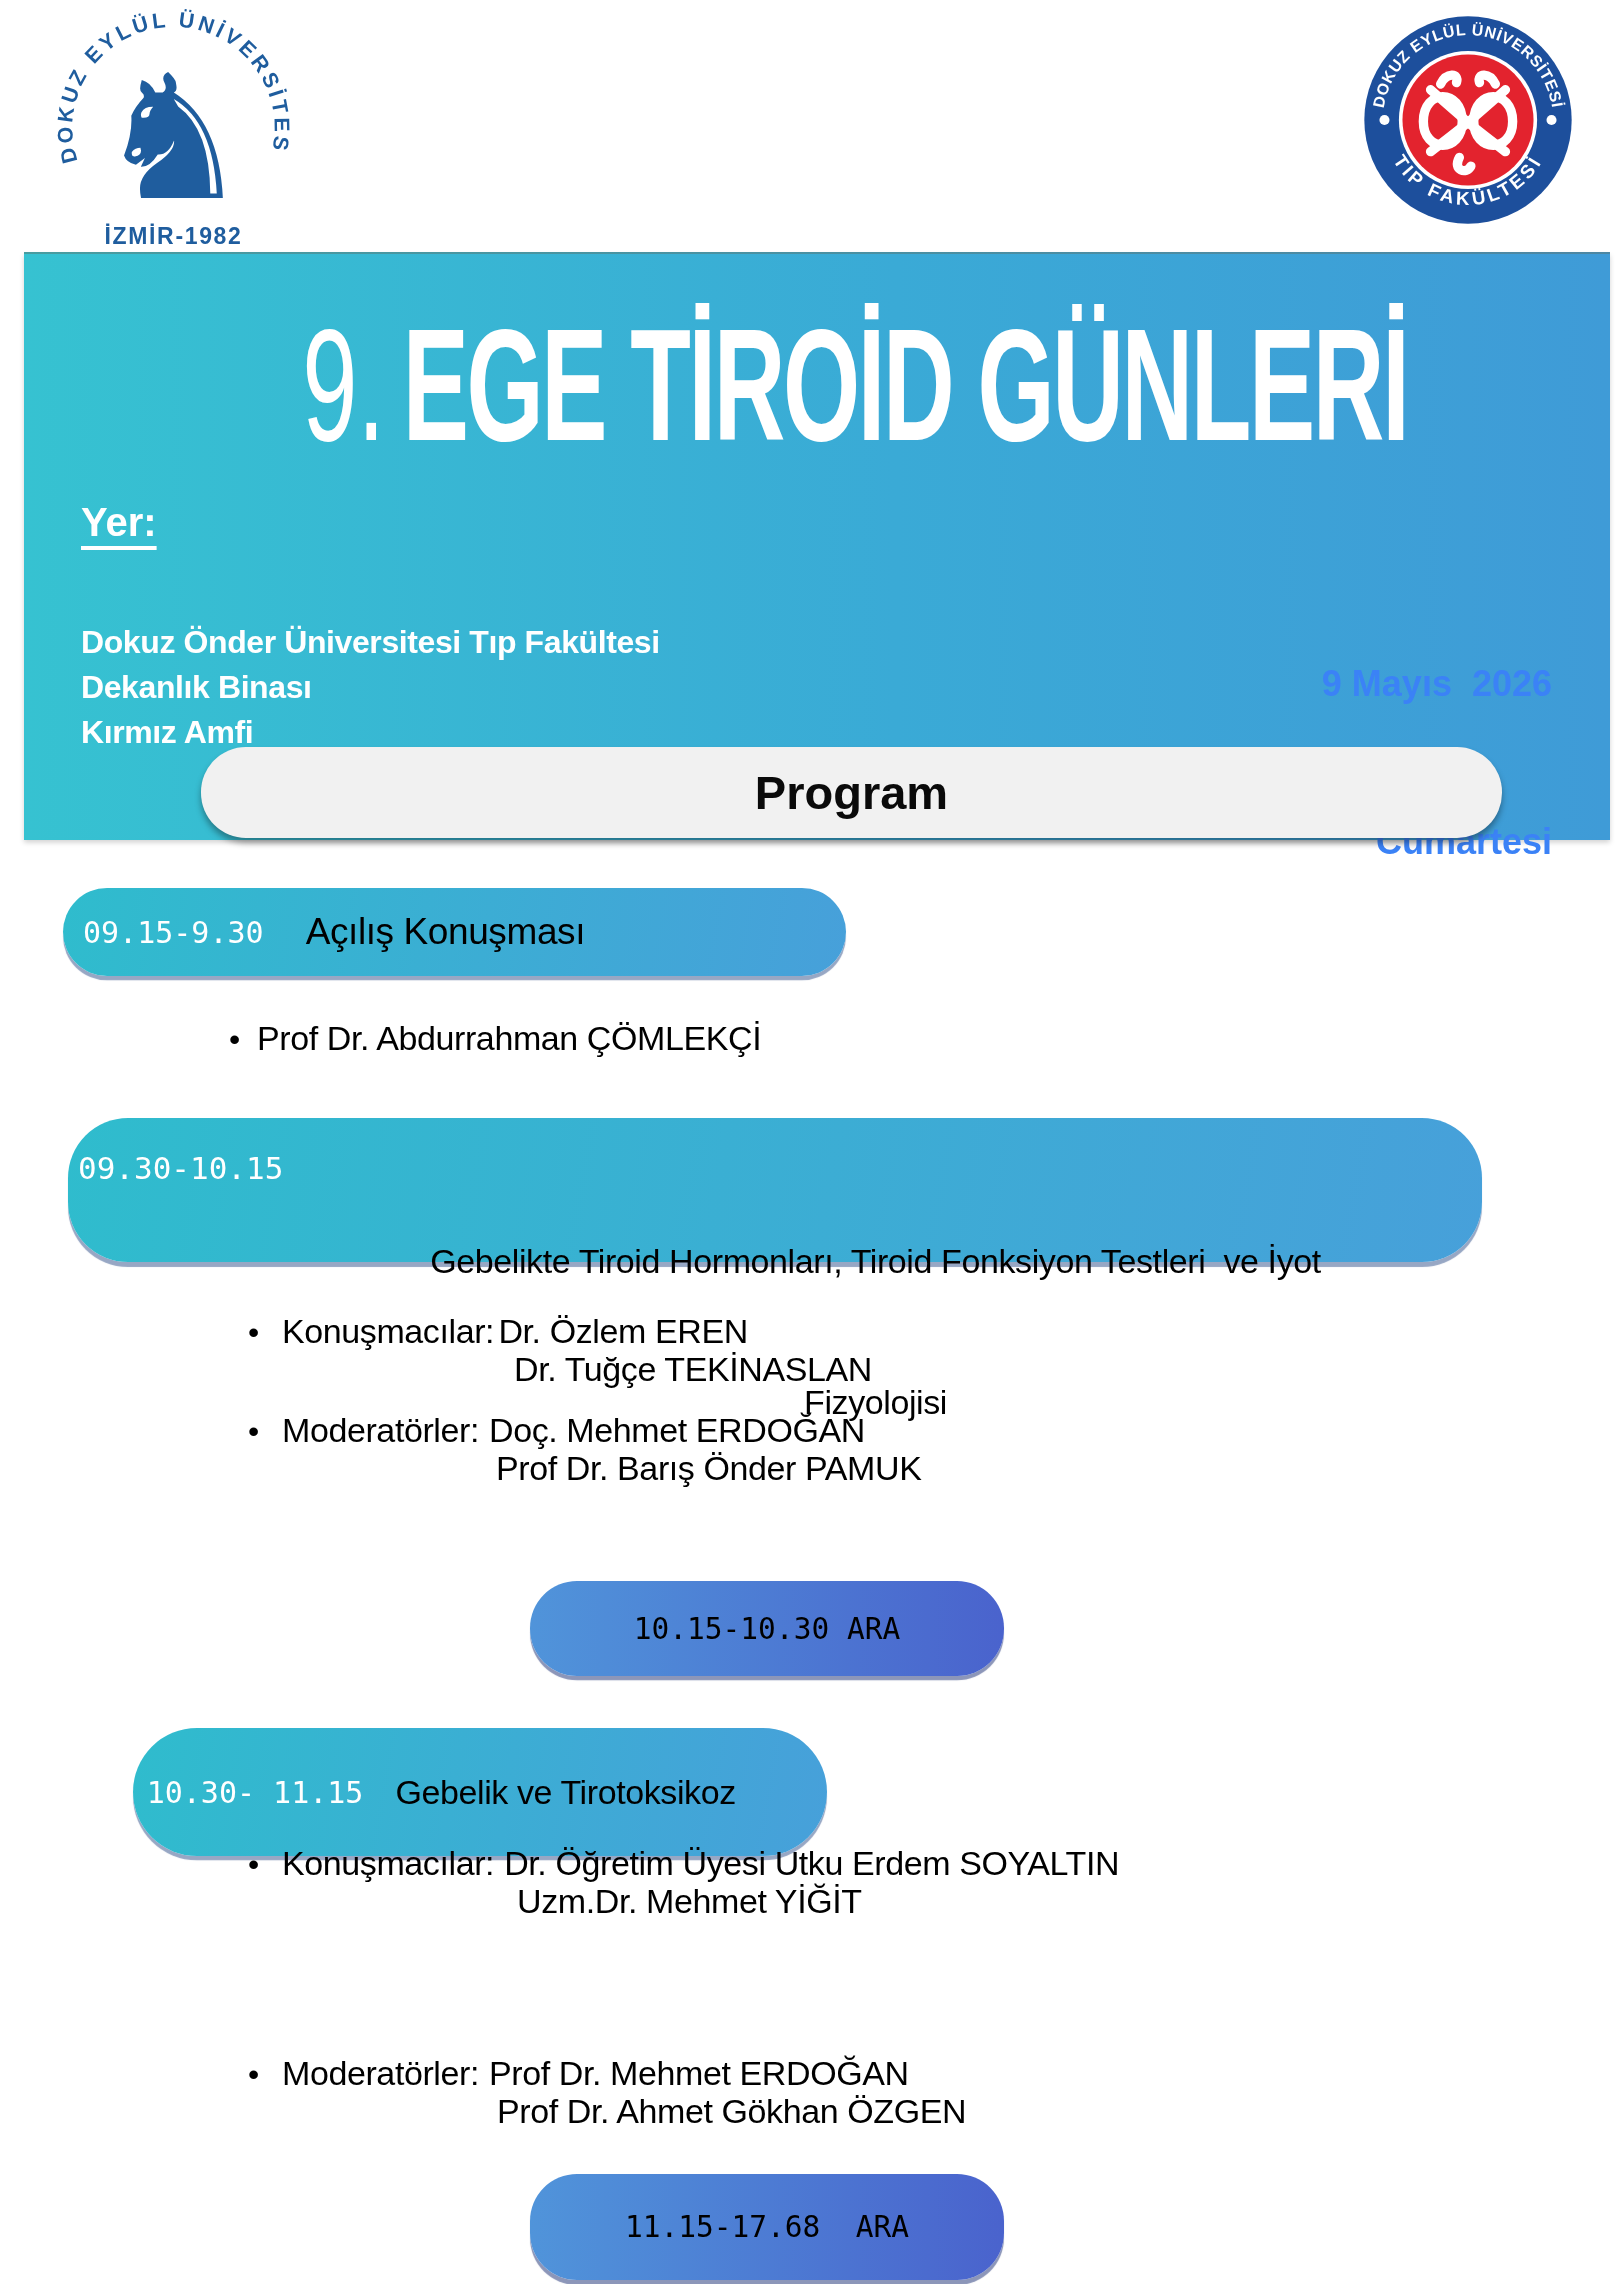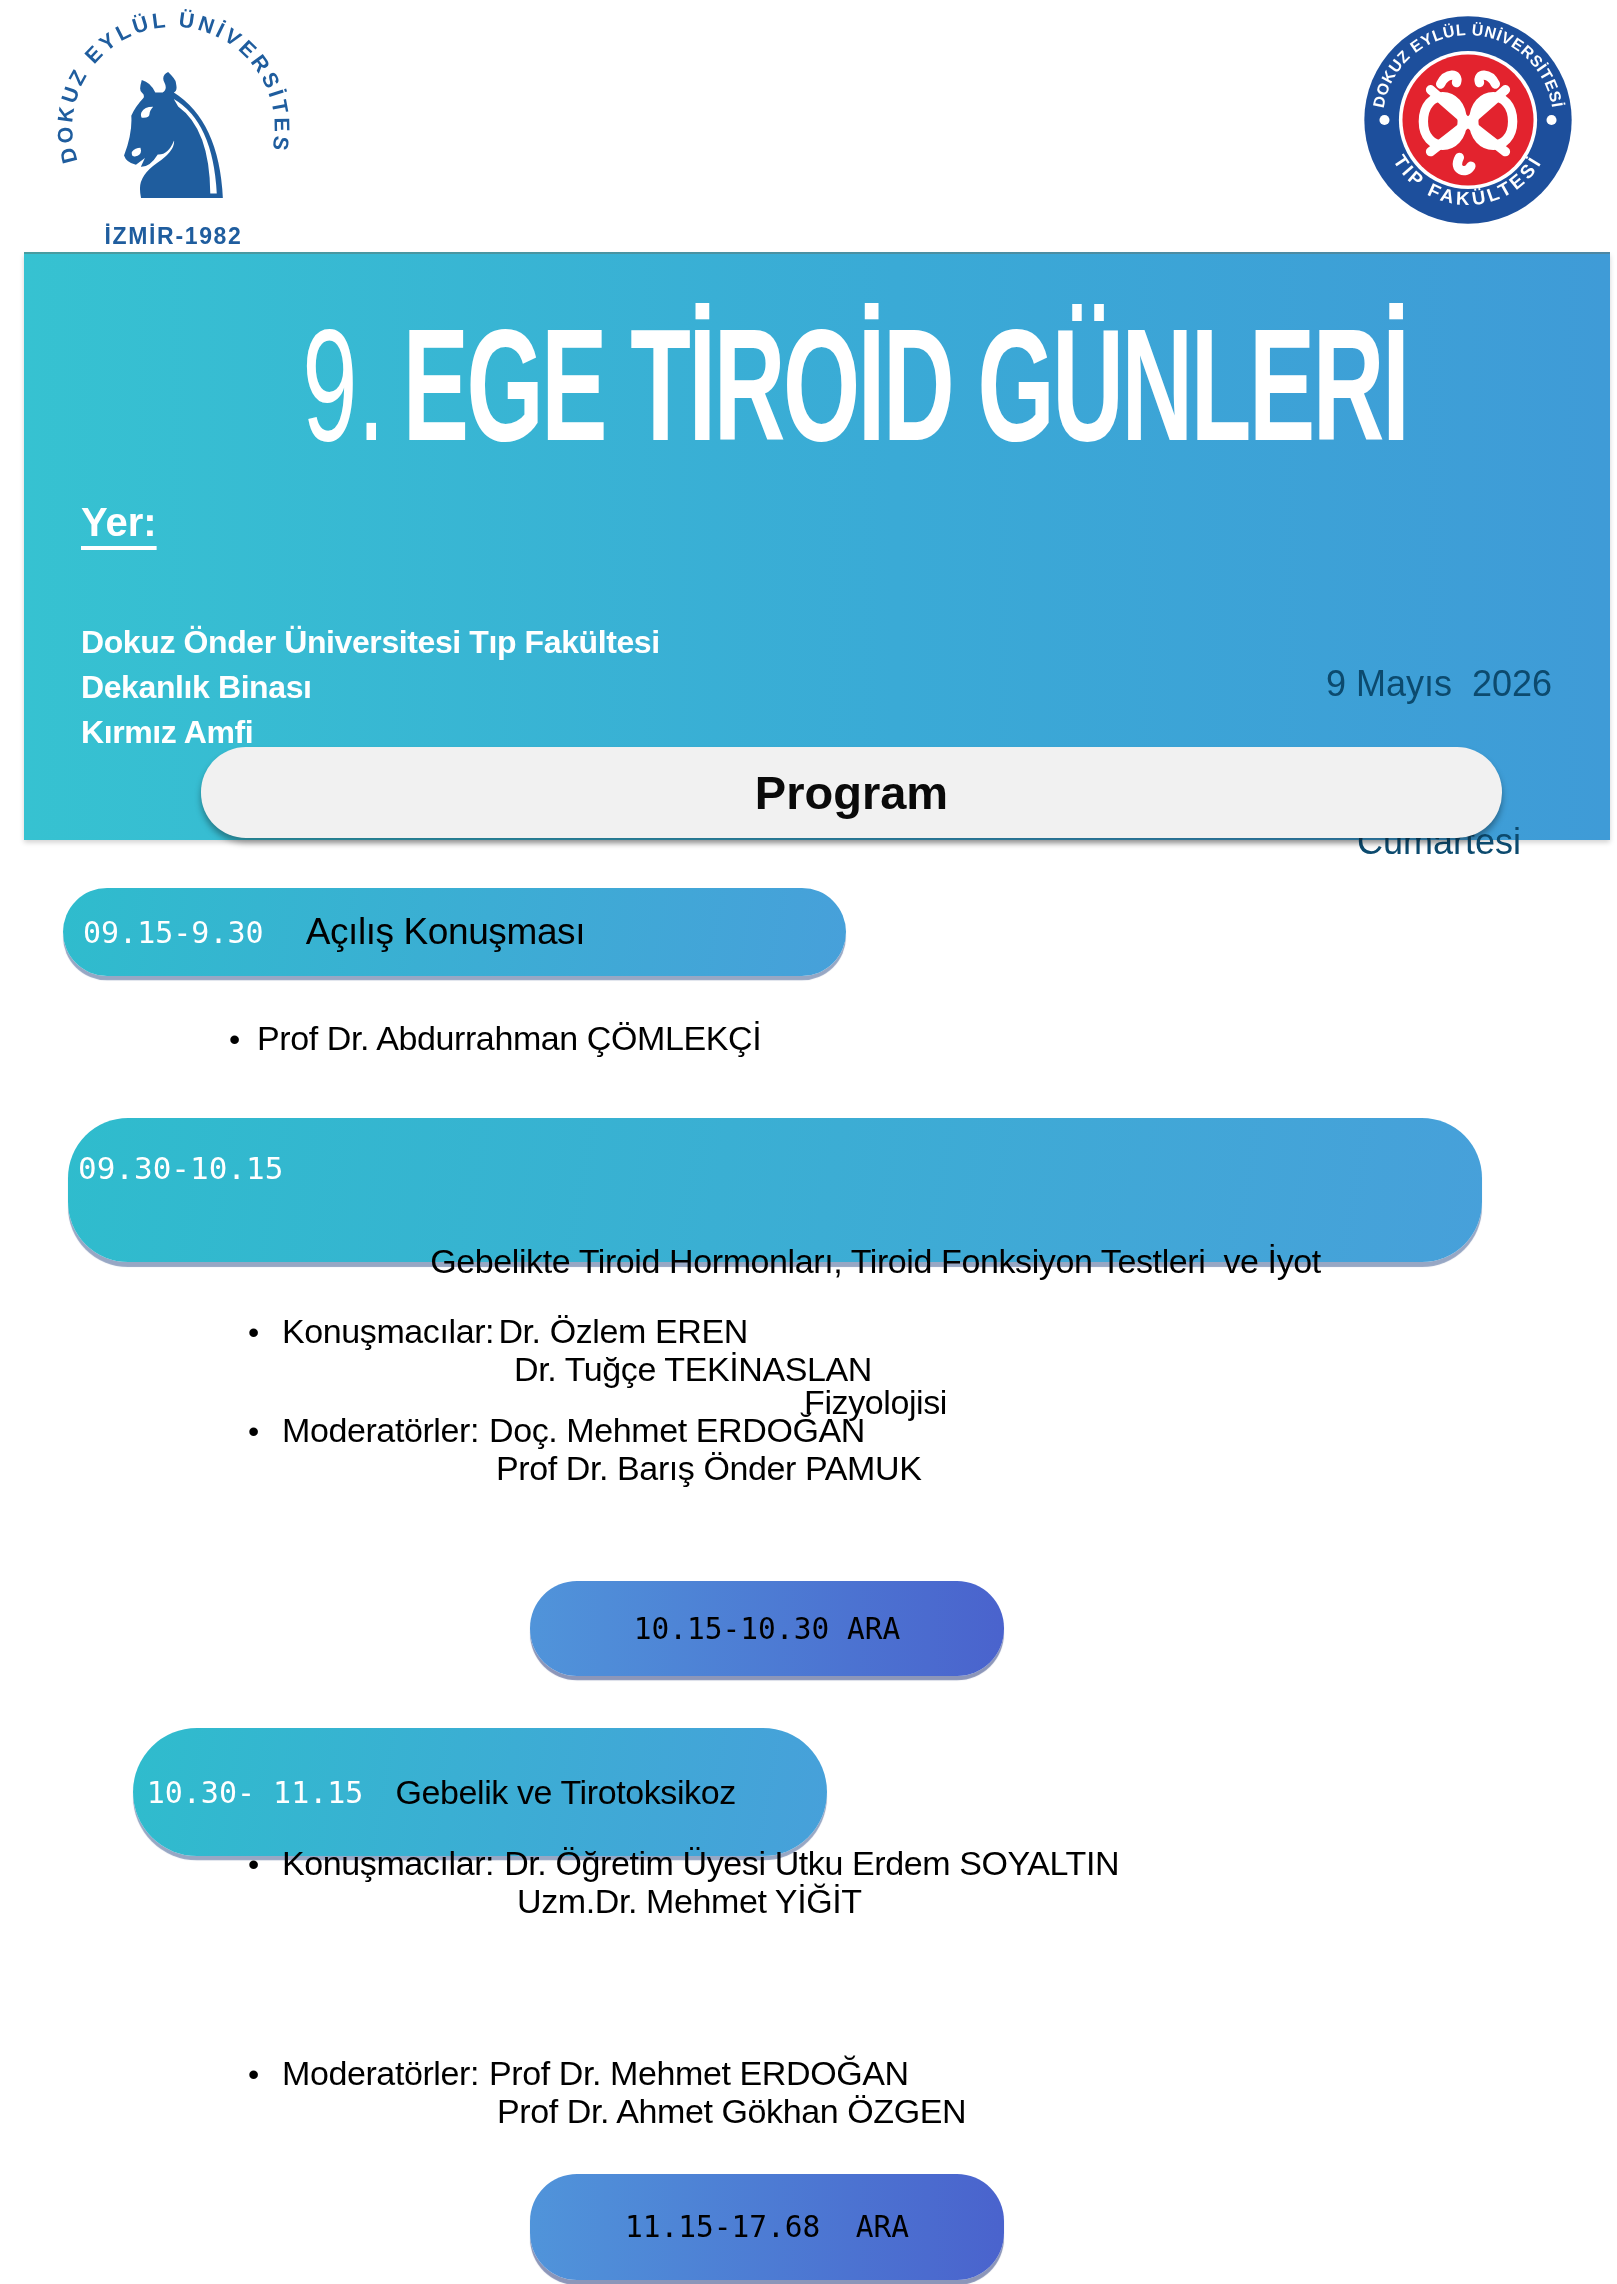--- a/index.html
+++ b/index.html
@@ -18,23 +18,23 @@
 
   .title-row{position:absolute;left:93px;right:0;top:315px;text-align:center;color:#fff;}
   .title-inner{display:inline-block;white-space:nowrap;font-weight:bold;font-size:121px;
         letter-spacing:-2.9px;transform:scale(0.82,1.32);transform-origin:50% 50%;}
   .title-number{font-weight:400;letter-spacing:0;margin-right:21.6px;}
 
   .venue-label{position:absolute;left:81px;top:500px;font-size:40px;font-weight:bold;color:#fff;
         text-decoration:underline;text-decoration-thickness:3.6px;text-underline-offset:10px;}
   .venue-lines{position:absolute;left:81px;top:620px;font-size:32px;font-weight:bold;color:#fff;
         line-height:45px;letter-spacing:-0.4px;}
-  .date-block{position:absolute;right:65px;top:579px;text-align:right;color:#0c4a6e;font-weight:normal;
+  .date-block{position:absolute;right:65px;top:579px;text-align:right;color:#3b82f6;font-weight:bold;
         font-size:36px;white-space:pre;}
-  .date-day{margin-top:32px;text-align:center;}
+  .date-day{margin-top:32px;}
 
   .program-pill{position:absolute;left:201px;top:747px;width:1301px;height:91px;background:#f1f1f1;
         border-radius:45px;box-shadow:0 5px 6.5px rgba(0,0,0,0.35);
         display:flex;align-items:center;justify-content:center;
         font-size:47px;font-weight:bold;color:#0a0a0a;}
 
   
   .session{position:absolute;display:flex;align-items:center;
         background:linear-gradient(100deg,#2fbccd 0%,#47a0da 100%);
         box-shadow:0 4.3px 0.7px rgba(25,60,125,0.45);}

